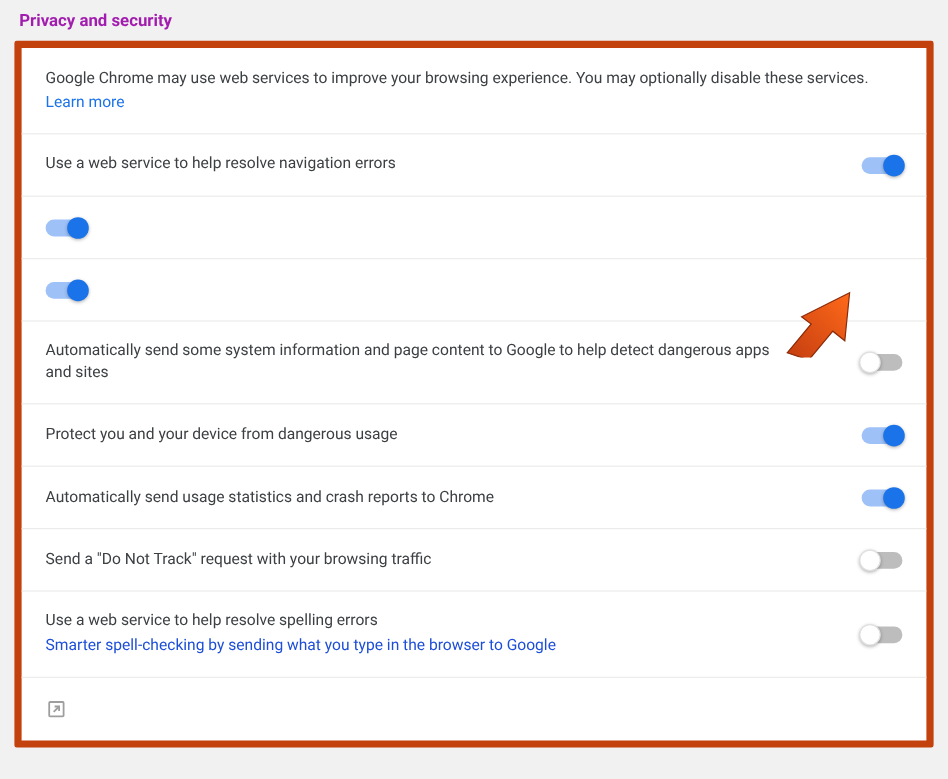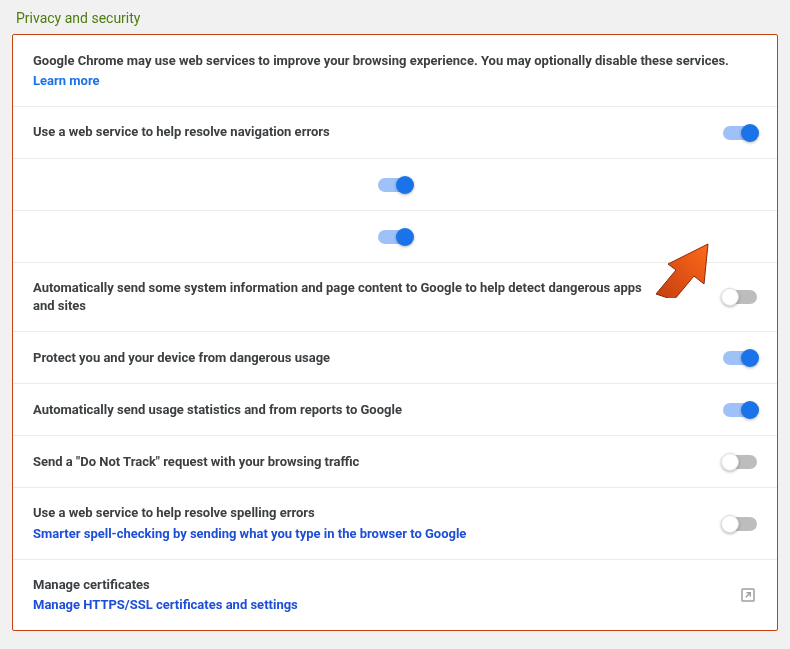--- a/index.html
+++ b/index.html
@@ -7,48 +7,47 @@
     font-family: 'Roboto', 'Segoe UI', Arial, sans-serif;
     font-size: 13px;
     background: #f1f1f1;
     width: 790px;
     height: 649px;
     overflow: hidden;
     position: relative;
   }
   .page-header {
     padding: 10px 16px 8px 16px;
-    color: #4d7c0f;
+    color: #a21caf;
     font-size: 14px;
-    font-weight: 400;
+    font-weight: 700;
   }
   .card {
     background: #fff;
-    border: 1px solid #c2410c;
+    border: 6px solid #c2410c;
     border-radius: 2px;
     margin: 0 12px 12px 12px;
     box-shadow: 0 0 0 rgba(0,0,0,0);
-    font-weight: bold;
   }
   .intro {
     padding: 16px 20px;
     color: #3c4043;
     font-size: 13px;
     line-height: 1.5;
     border-bottom: 1px solid #ebebeb;
   }
   .intro a {
     color: #1a73e8;
     text-decoration: none;
     cursor: pointer;
   }
   .setting-row {
     display: flex;
     align-items: center;
-    justify-content: center;
+    justify-content: space-between;
     padding: 16px 20px;
     border-bottom: 1px solid #ebebeb;
     min-height: 52px;
     gap: 44px;
   }
   .setting-row:last-child { border-bottom: none; }
   .setting-text {
     flex: 1;
     padding-right: 20px;
   }
@@ -148,21 +147,21 @@
     <div class="setting-text">
       <div class="setting-label">Protect you and your device from dangerous usage</div>
     </div>
     <div class="toggle on">
         <div class="knob"></div>
       </div>
   </div>
 
   <div class="setting-row">
     <div class="setting-text">
-      <div class="setting-label">Automatically send usage statistics and from reports to Google</div>
+      <div class="setting-label">Automatically send usage statistics and crash reports to Chrome</div>
     </div>
     <div class="toggle on">
         <div class="knob"></div>
       </div>
   </div>
 
   <div class="setting-row">
     <div class="setting-text">
       <div class="setting-label">Send a "Do Not Track" request with your browsing traffic</div>
     </div>
@@ -175,24 +174,20 @@
     <div class="setting-text">
       <div class="setting-label">Use a web service to help resolve spelling errors</div>
       <div class="setting-sub">Smarter spell-checking by sending what you type in the browser to Google</div>
     </div>
     <div class="toggle off">
         <div class="knob"></div>
       </div>
   </div>
 
   <div class="setting-row">
-    <div class="setting-text">
-      <div class="setting-label">Manage certificates</div>
-      <div class="setting-sub">Manage HTTPS/SSL certificates and settings</div>
-    </div>
     <svg class="popout-icon" viewBox="0 0 24 24" fill="none" stroke="currentColor" stroke-width="2">
       <rect x="4" y="4" width="16" height="16" rx="1"></rect>
       <line x1="9" y1="15" x2="15" y2="9"></line>
       <polyline points="10,9 15,9 15,14"></polyline>
     </svg>
   </div>
 
 </div>
 
 <svg class="arrow" viewBox="0 0 80 60">

